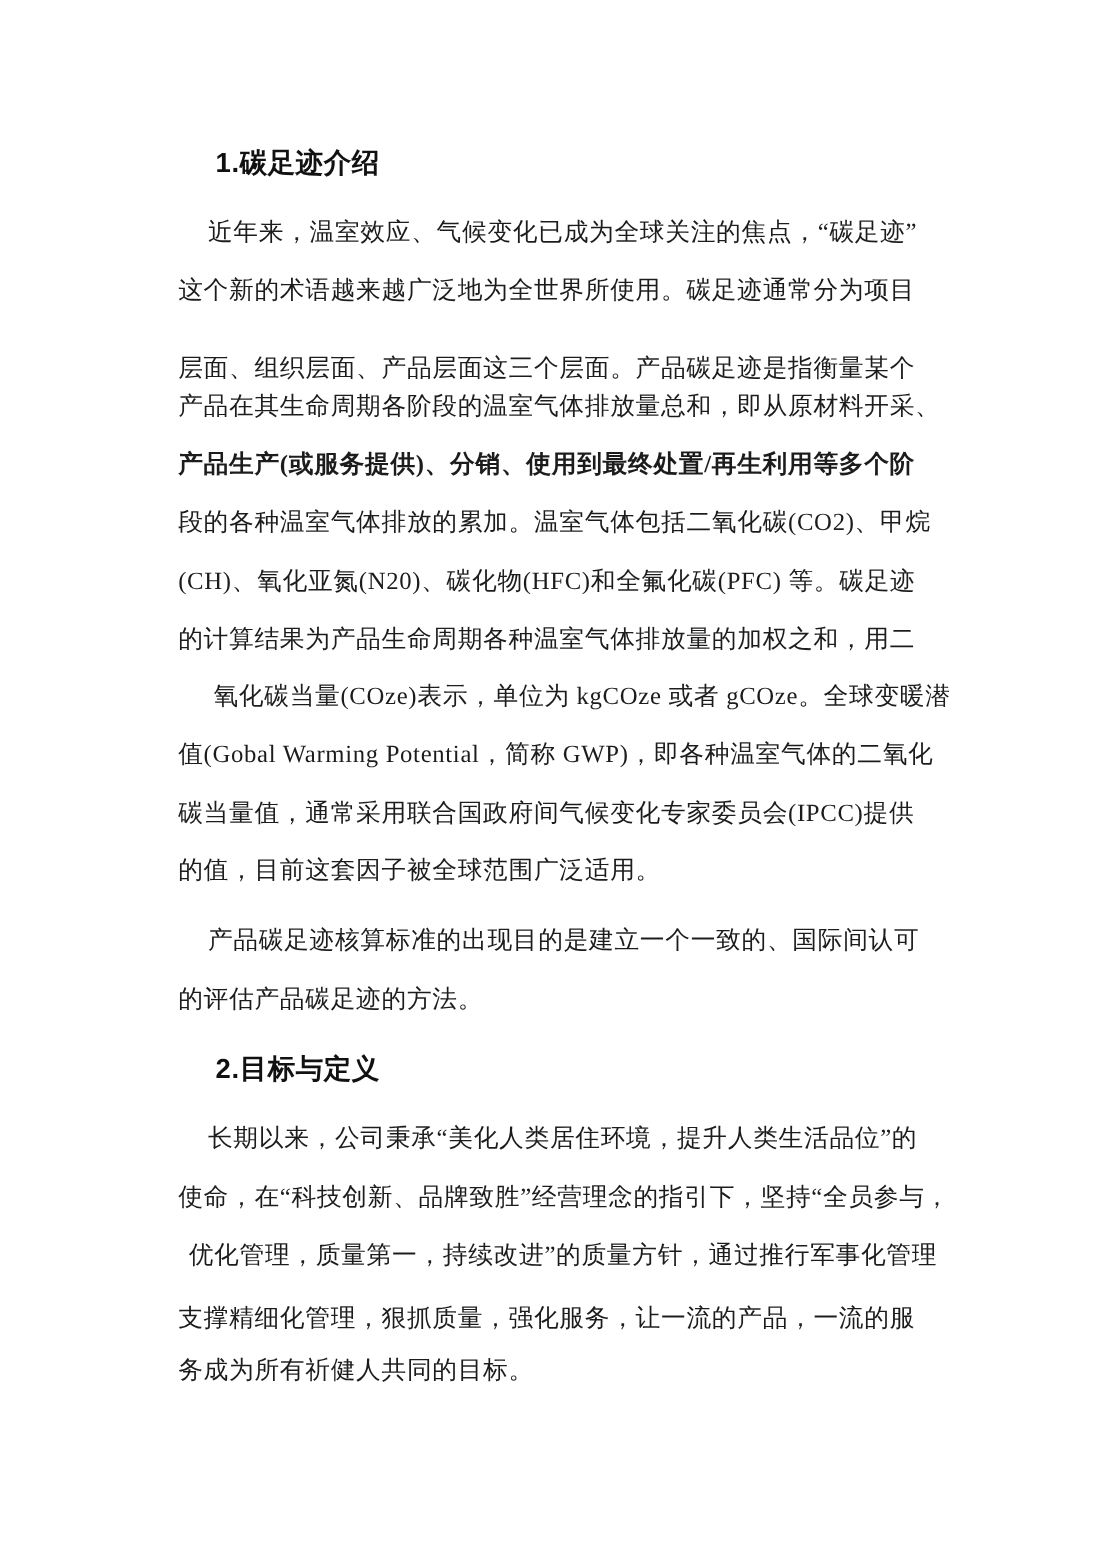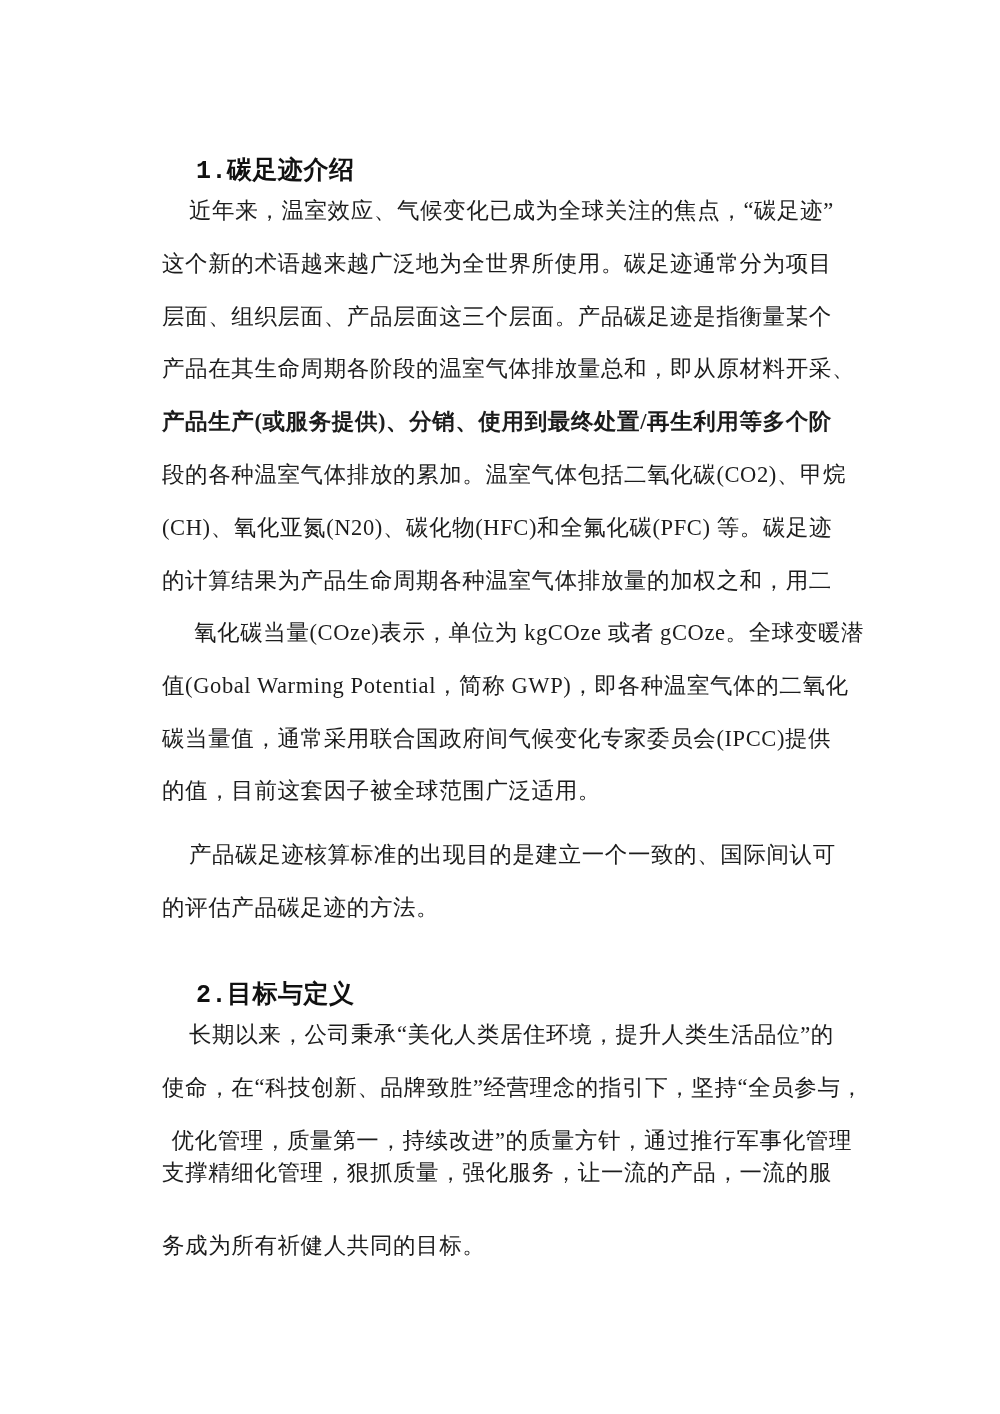--- a/index.html
+++ b/index.html
@@ -19,28 +19,27 @@
       position: absolute;
       left: 0;
       top: 0;
       width: 1000px;
       height: 1414px;
       background: #ffffff;
     }
     .heading {
       position: absolute;
       left: 196px;
-      font-family: Liberation Mono, monospace;
+      font-family: Liberation Sans, sans-serif;
       font-weight: bold;
       font-size: 25px;
       line-height: 30px;
       color: #111111;
       white-space: nowrap;
       letter-spacing: 0.5px;
-      margin-top: 24px;
     }
     .line {
       position: absolute;
       left: 162px;
       width: 690px;
       font-size: 22.5px;
       line-height: 30px;
       white-space: nowrap;
       color: #1c1c1c;
       letter-spacing: 0.6px;
@@ -53,21 +52,21 @@
 </head>
 <body>
 
 <div class="page">
 
   <div class="heading" style="top:133px;">1.碳足迹介绍</div>
 
   <div>
     <div class="line indent" style="top:196px;">近年来，温室效应、气候变化已成为全球关注的焦点，“碳足迹”</div>
     <div class="line" style="top:249px;">这个新的术语越来越广泛地为全世界所使用。碳足迹通常分为项目</div>
-    <div class="line" style="top:302px;">层面、组织层面、产品层面这三个层面。产品碳足迹是指衡量某个</div>
+    <div class="line" style="top:320px;">层面、组织层面、产品层面这三个层面。产品碳足迹是指衡量某个</div>
     <div class="line" style="top:354px;">产品在其生命周期各阶段的温室气体排放量总和，即从原材料开采、</div>
     <div class="line" style="top:407px;font-weight:bold;">产品生产(或服务提供)、分销、使用到最终处置/再生利用等多个阶</div>
     <div class="line" style="top:460px;">段的各种温室气体排放的累加。温室气体包括二氧化碳(CO2)、甲烷</div>
     <div class="line" style="top:513px;">(CH)、氧化亚氮(N20)、碳化物(HFC)和全氟化碳(PFC) 等。碳足迹</div>
     <div class="line" style="top:566px;">的计算结果为产品生命周期各种温室气体排放量的加权之和，用二</div>
     <div class="line" style="top:618px;margin-left:32px;">氧化碳当量(COze)表示，单位为 kgCOze 或者 gCOze。全球变暖潜</div>
     <div class="line" style="top:671px;">值(Gobal Warming Potential，简称  GWP)，即各种温室气体的二氧化</div>
     <div class="line" style="top:724px;">碳当量值，通常采用联合国政府间气候变化专家委员会(IPCC)提供</div>
     <div class="line" style="top:776px;">的值，目前这套因子被全球范围广泛适用。</div>
   </div>
@@ -76,17 +75,17 @@
     <div class="line indent" style="top:840px;">产品碳足迹核算标准的出现目的是建立一个一致的、国际间认可</div>
     <div class="line" style="top:893px;">的评估产品碳足迹的方法。</div>
   </div>
 
   <div class="heading" style="top:957px;">2.目标与定义</div>
 
   <div>
     <div class="line indent" style="top:1020px;">长期以来，公司秉承“美化人类居住环境，提升人类生活品位”的</div>
     <div class="line" style="top:1073px;">使命，在“科技创新、品牌致胜”经营理念的指引下，坚持“全员参与，</div>
     <div class="line" style="top:1126px;text-align:right;">优化管理，质量第一，持续改进”的质量方针，通过推行军事化管理</div>
-    <div class="line" style="top:1158px;">支撑精细化管理，狠抓质量，强化服务，让一流的产品，一流的服</div>
+    <div class="line" style="top:1183px;">支撑精细化管理，狠抓质量，强化服务，让一流的产品，一流的服</div>
     <div class="line" style="top:1231px;">务成为所有祈健人共同的目标。</div>
   </div>
 
 </div>
 
 </body></html>

